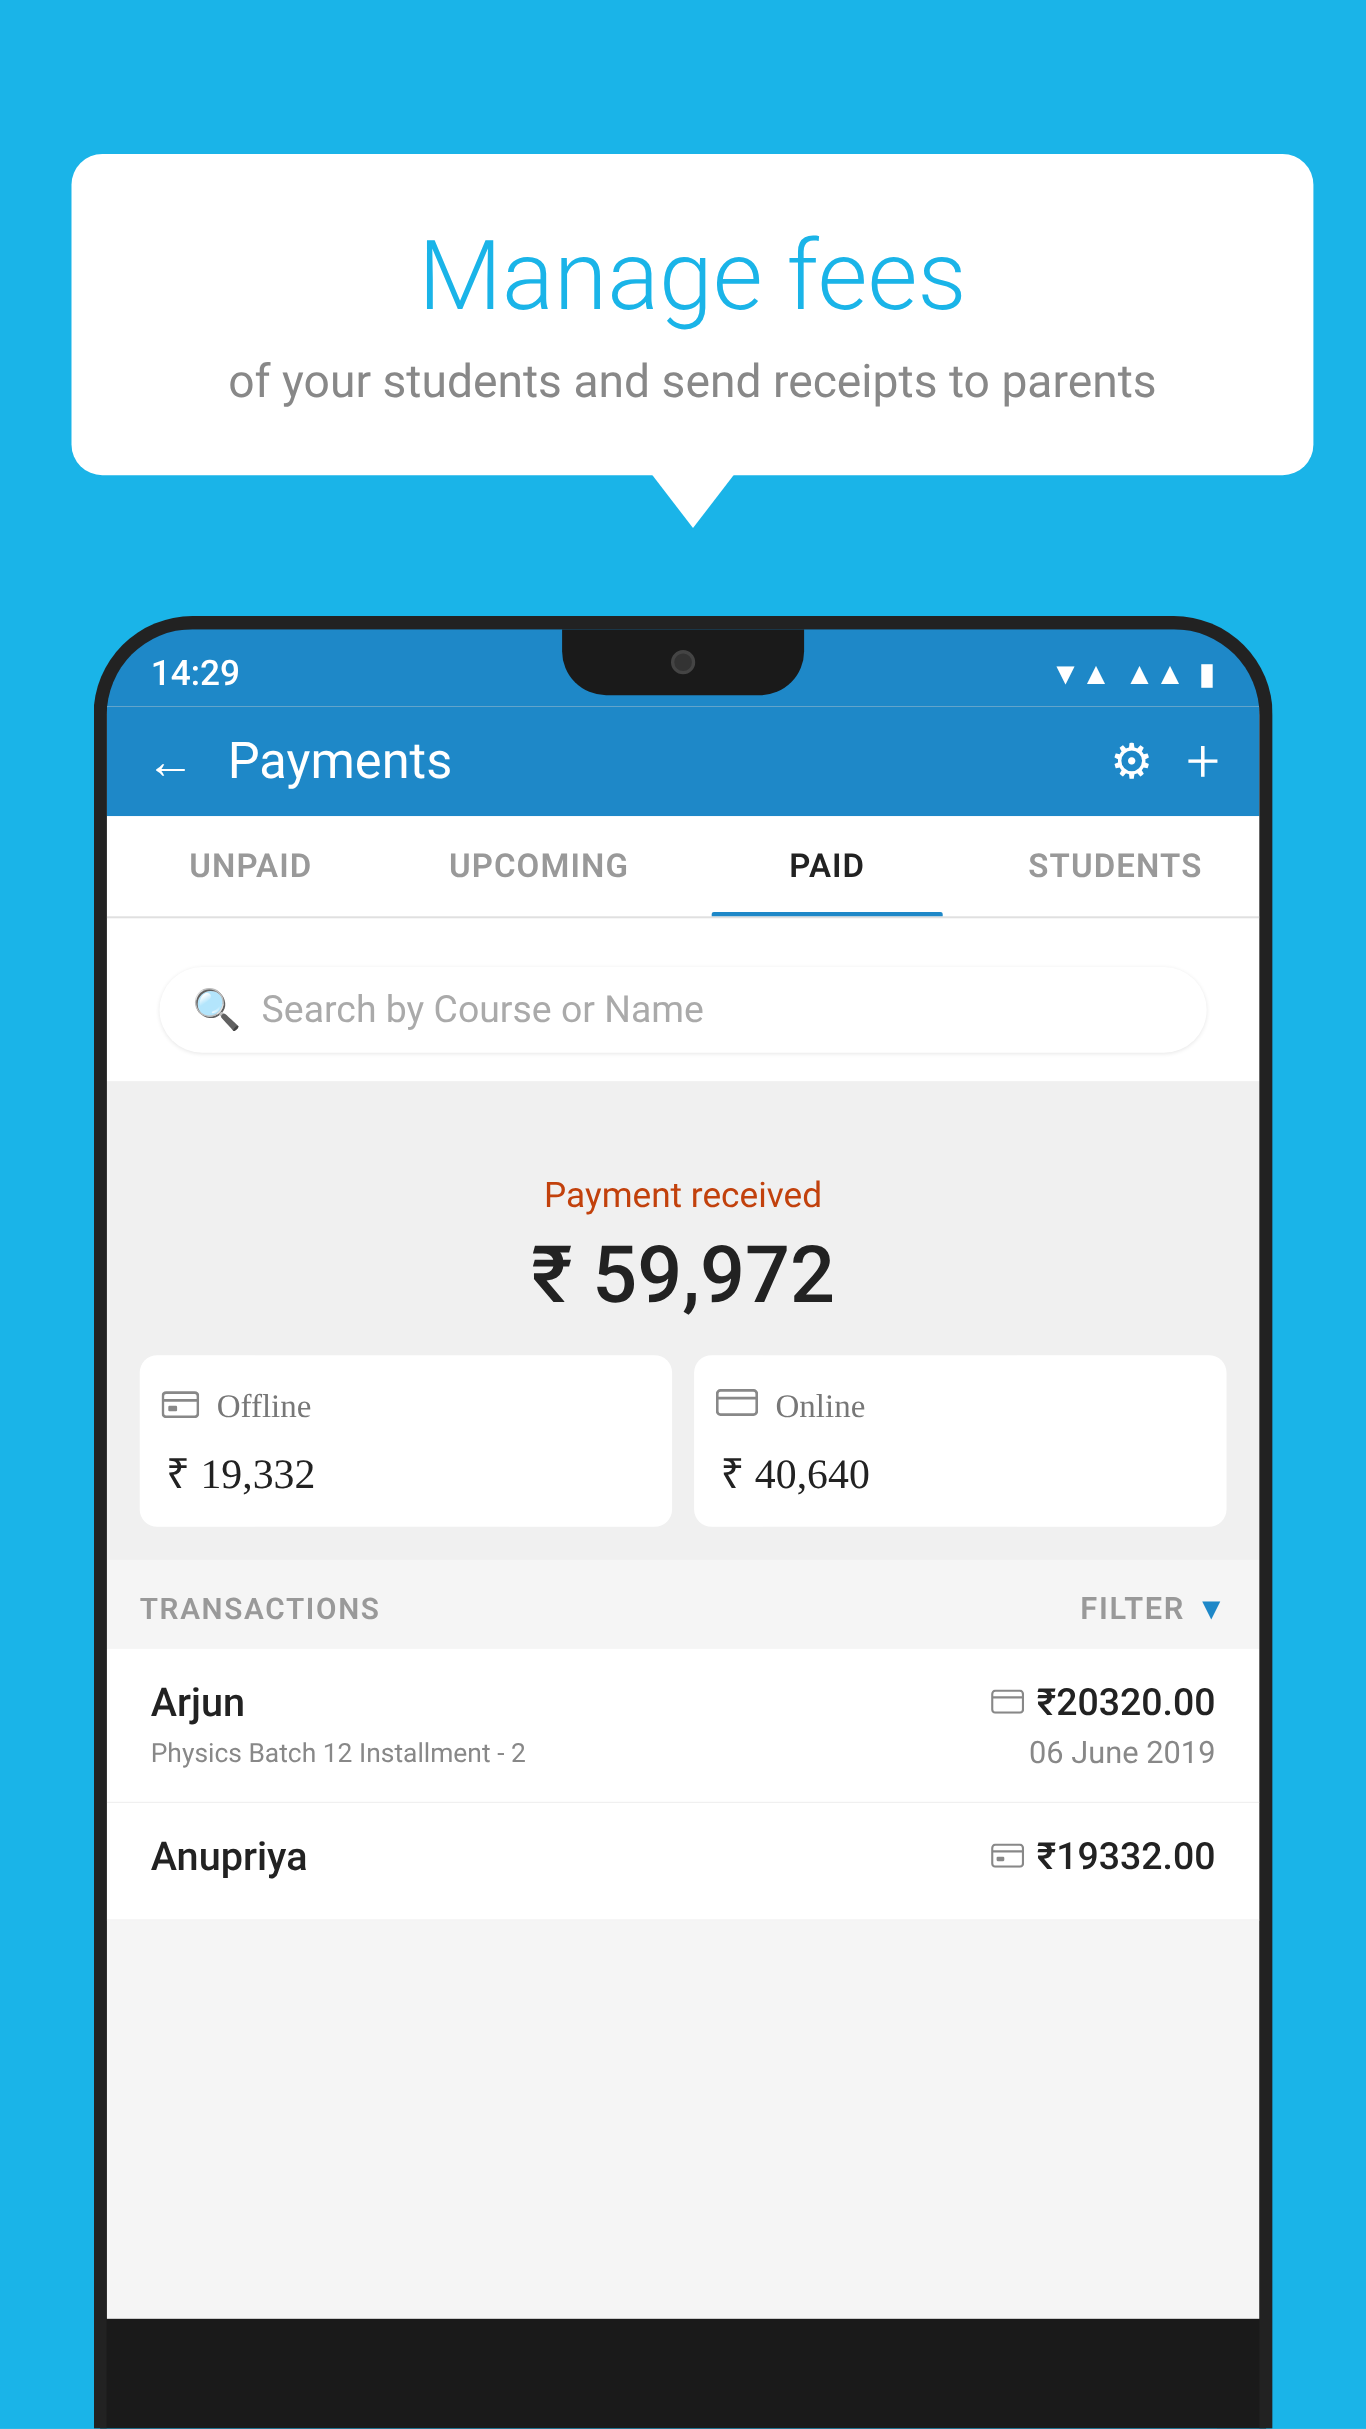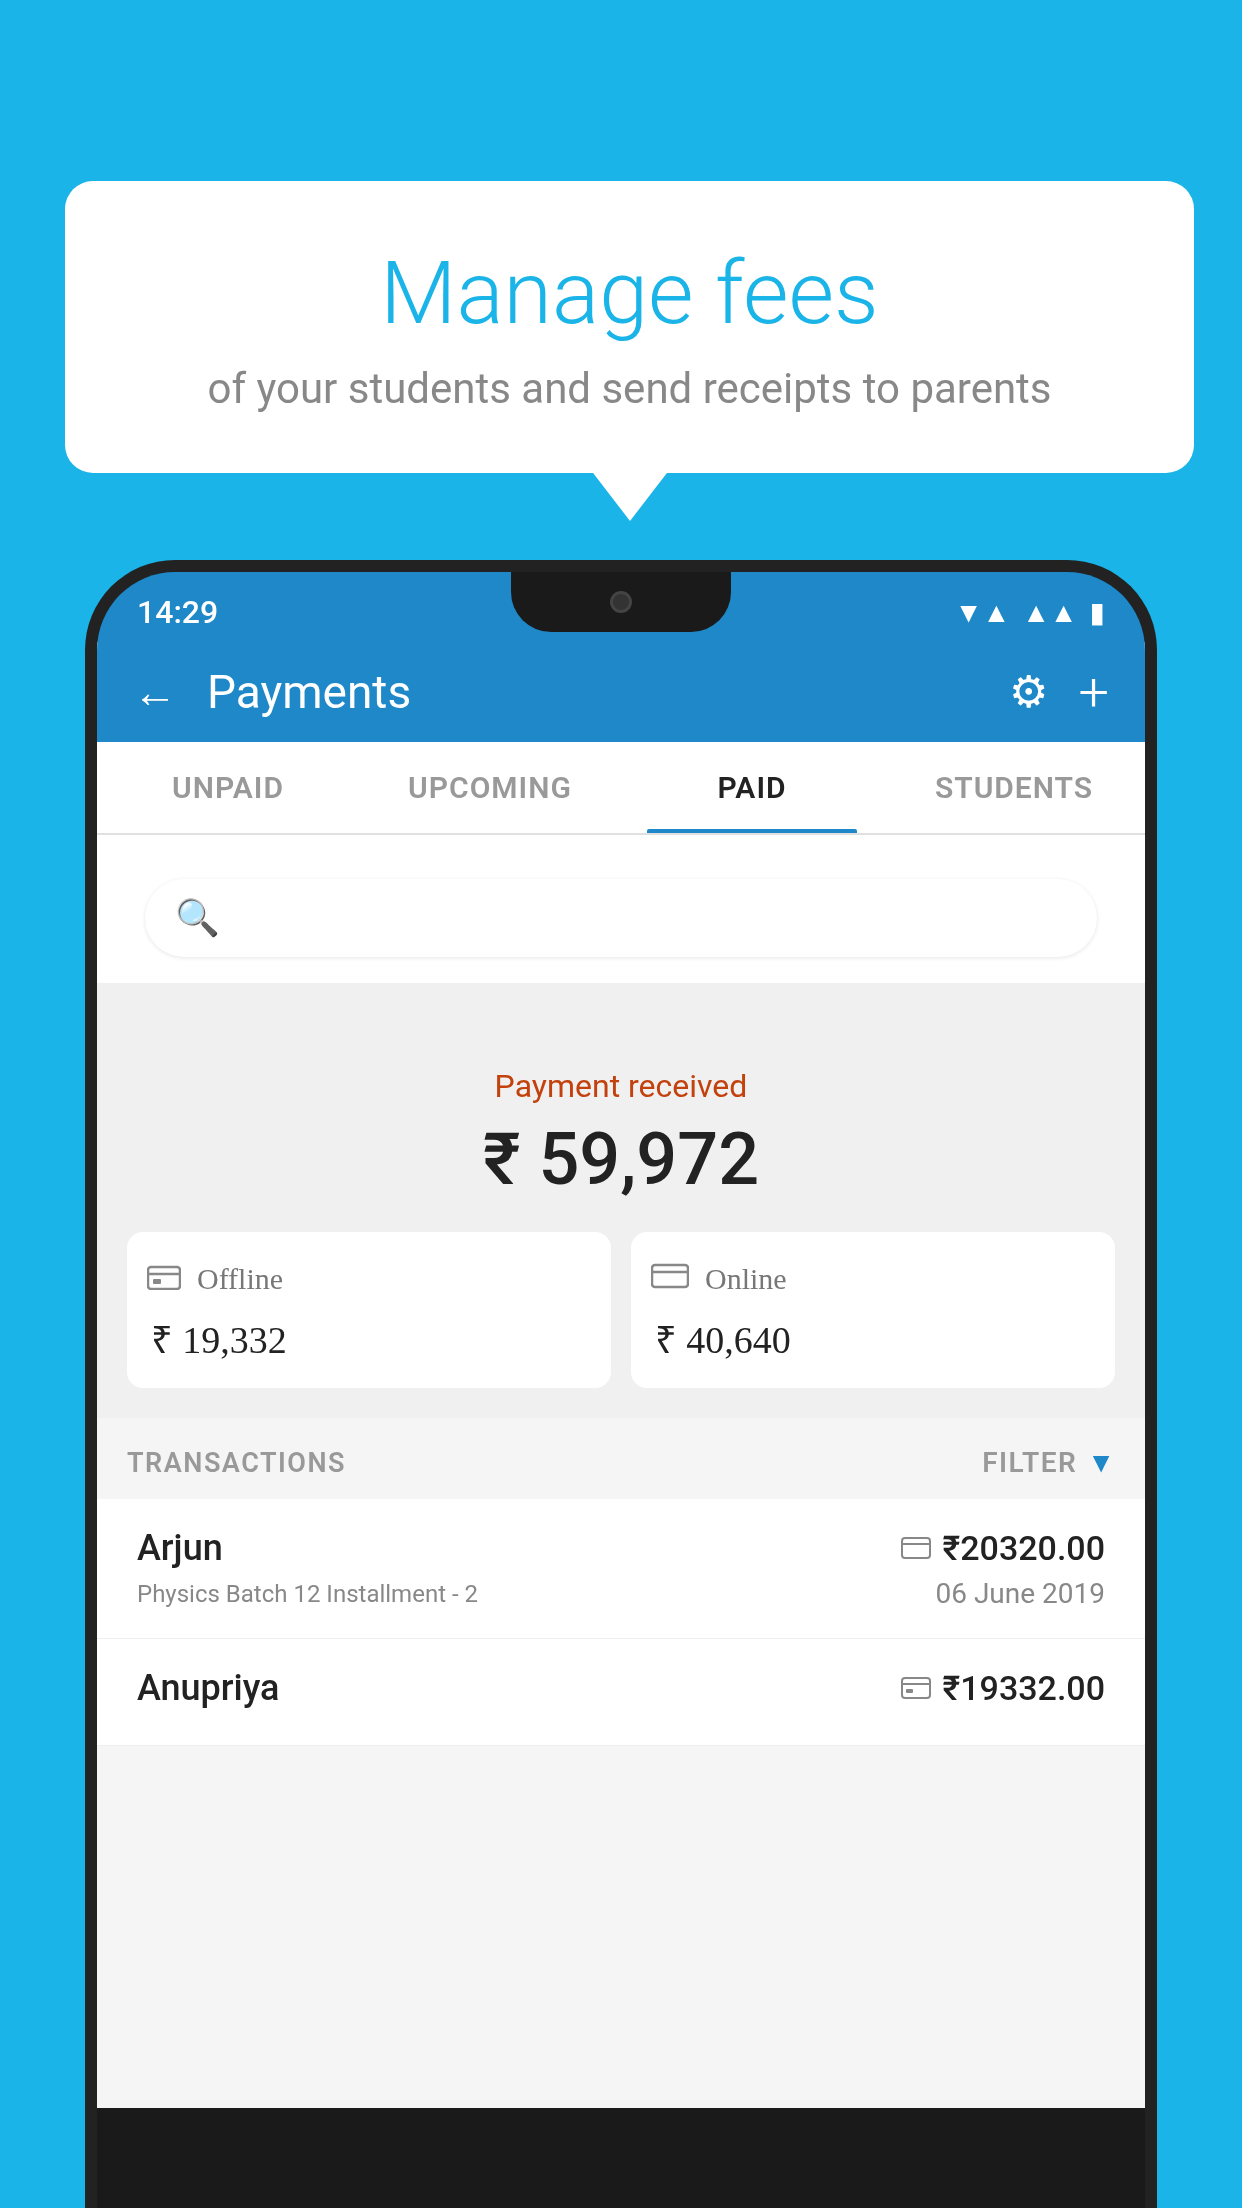--- a/index.html
+++ b/index.html
@@ -12,21 +12,20 @@
       overflow: hidden;
       position: relative;
     }
 
     
     .speech-bubble-container {
       position: absolute;
       top: 140px;
       left: 65px;
       right: 48px;
-      margin-top: 41px;
     }
 
     .speech-bubble {
       background: white;
       border-radius: 28px;
       padding: 60px 70px;
       text-align: center;
       position: relative;
     }
 
@@ -468,20 +467,21 @@
             <span>PAID</span>
           </div>
           <div class="tab">
             <span>STUDENTS</span>
           </div>
         </div>
 
         <div style="background:white; padding: 20px 24px 10px;">
           <div class="search-bar">
             <span class="search-icon-el">🔍</span>
+            <span class="search-placeholder">Search by Course or Name</span>
           </div>
         </div>
 
         <div class="payment-received">
           <div class="payment-label">Payment received</div>
           <div class="payment-amount">₹ 59,972</div>
           <div class="payment-cards">
 
             <div class="payment-card">
               <div class="card-header">

